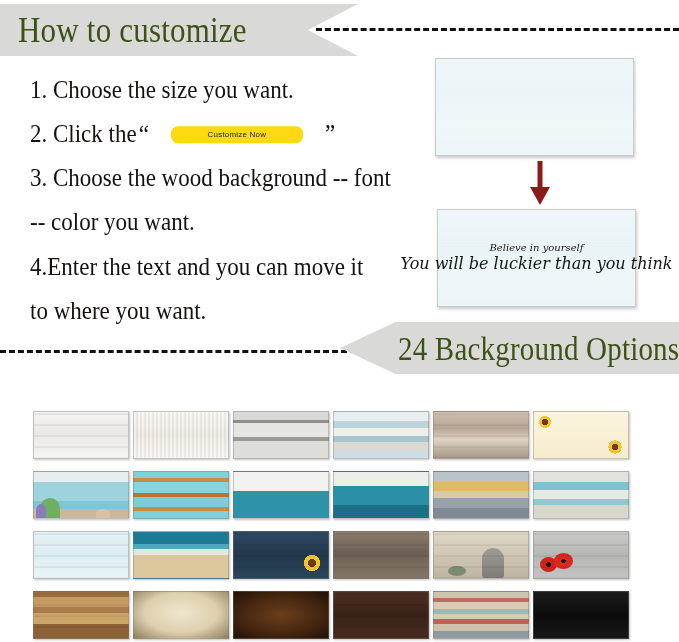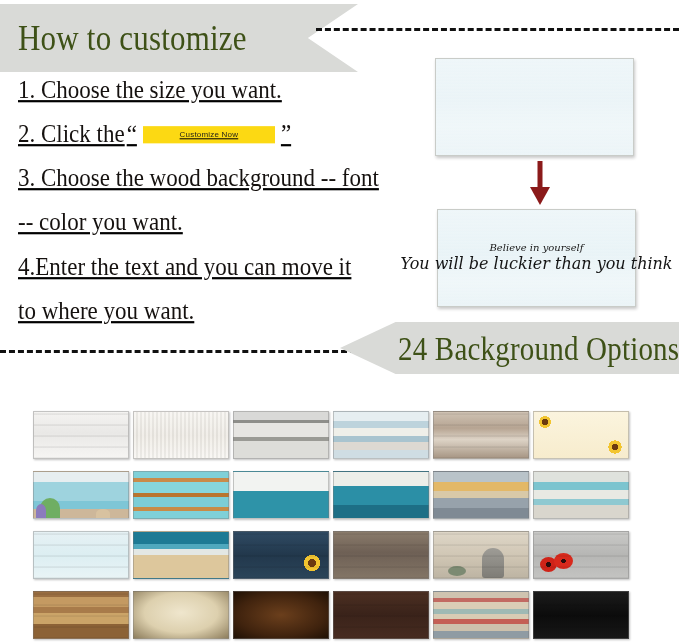--- a/index.html
+++ b/index.html
@@ -12,21 +12,21 @@
   }
 
   
   .banner{
     position:absolute;
     background:#d9dad7;
     display:flex;
     align-items:center;
   }
   #banner-top{
-    left:0; top:4px; width:340px; height:68px;
+    left:0; top:4px; width:340px; height:52px;
     clip-path:polygon(0 0, 100% 0, 86% 50%, 100% 100%, 0 100%);
     padding-left:18px;
   }
   #banner-bottom{
     left:340px; top:322px; width:339px; height:52px;
     clip-path:polygon(14% 0, 100% 0, 100% 100%, 14% 100%, 0 50%);
     padding-left:58px;
   }
   .banner-title{
     font-family:"Liberation Serif", serif;
@@ -45,44 +45,43 @@
     position:absolute;
     height:0;
     border-top:3px dashed #111;
   }
   #dash-top{ left:316px; top:28px; width:363px; }
   #dash-bottom{ left:0px; top:350px; width:356px; }
 
   
   #steps{
     position:absolute;
-    left:18px; top:66px;
+    left:30px; top:66px;
     width:392px;
-    text-decoration:underline;
   }
   .step{
     font-family:"Liberation Serif", serif;
     font-size:23px;
     color:#15110f;
     line-height:1.92;
     white-space:nowrap;
     transform:scaleY(1.1);
     transform-origin:left top;
   }
   .step-inline{display:flex;align-items:center;gap:2px;white-space:nowrap;}
   .quote{font-size:23px;vertical-align:super;}
 
   #customize-now{
     display:inline-flex;
     align-items:center;
     justify-content:center;
     width:132px;height:17px;
-    margin:0 4px;
+    margin:0 20px;
     background:#fcd913;
-    border-radius:0;
+    border-radius:7px;
     color:#1d1d1b;
     font-family:"Liberation Sans", sans-serif;
     font-size:8px;
     letter-spacing:0.2px;
     border:none;
     cursor:pointer;
     transform:scaleY(0.92);
   }
 
   

